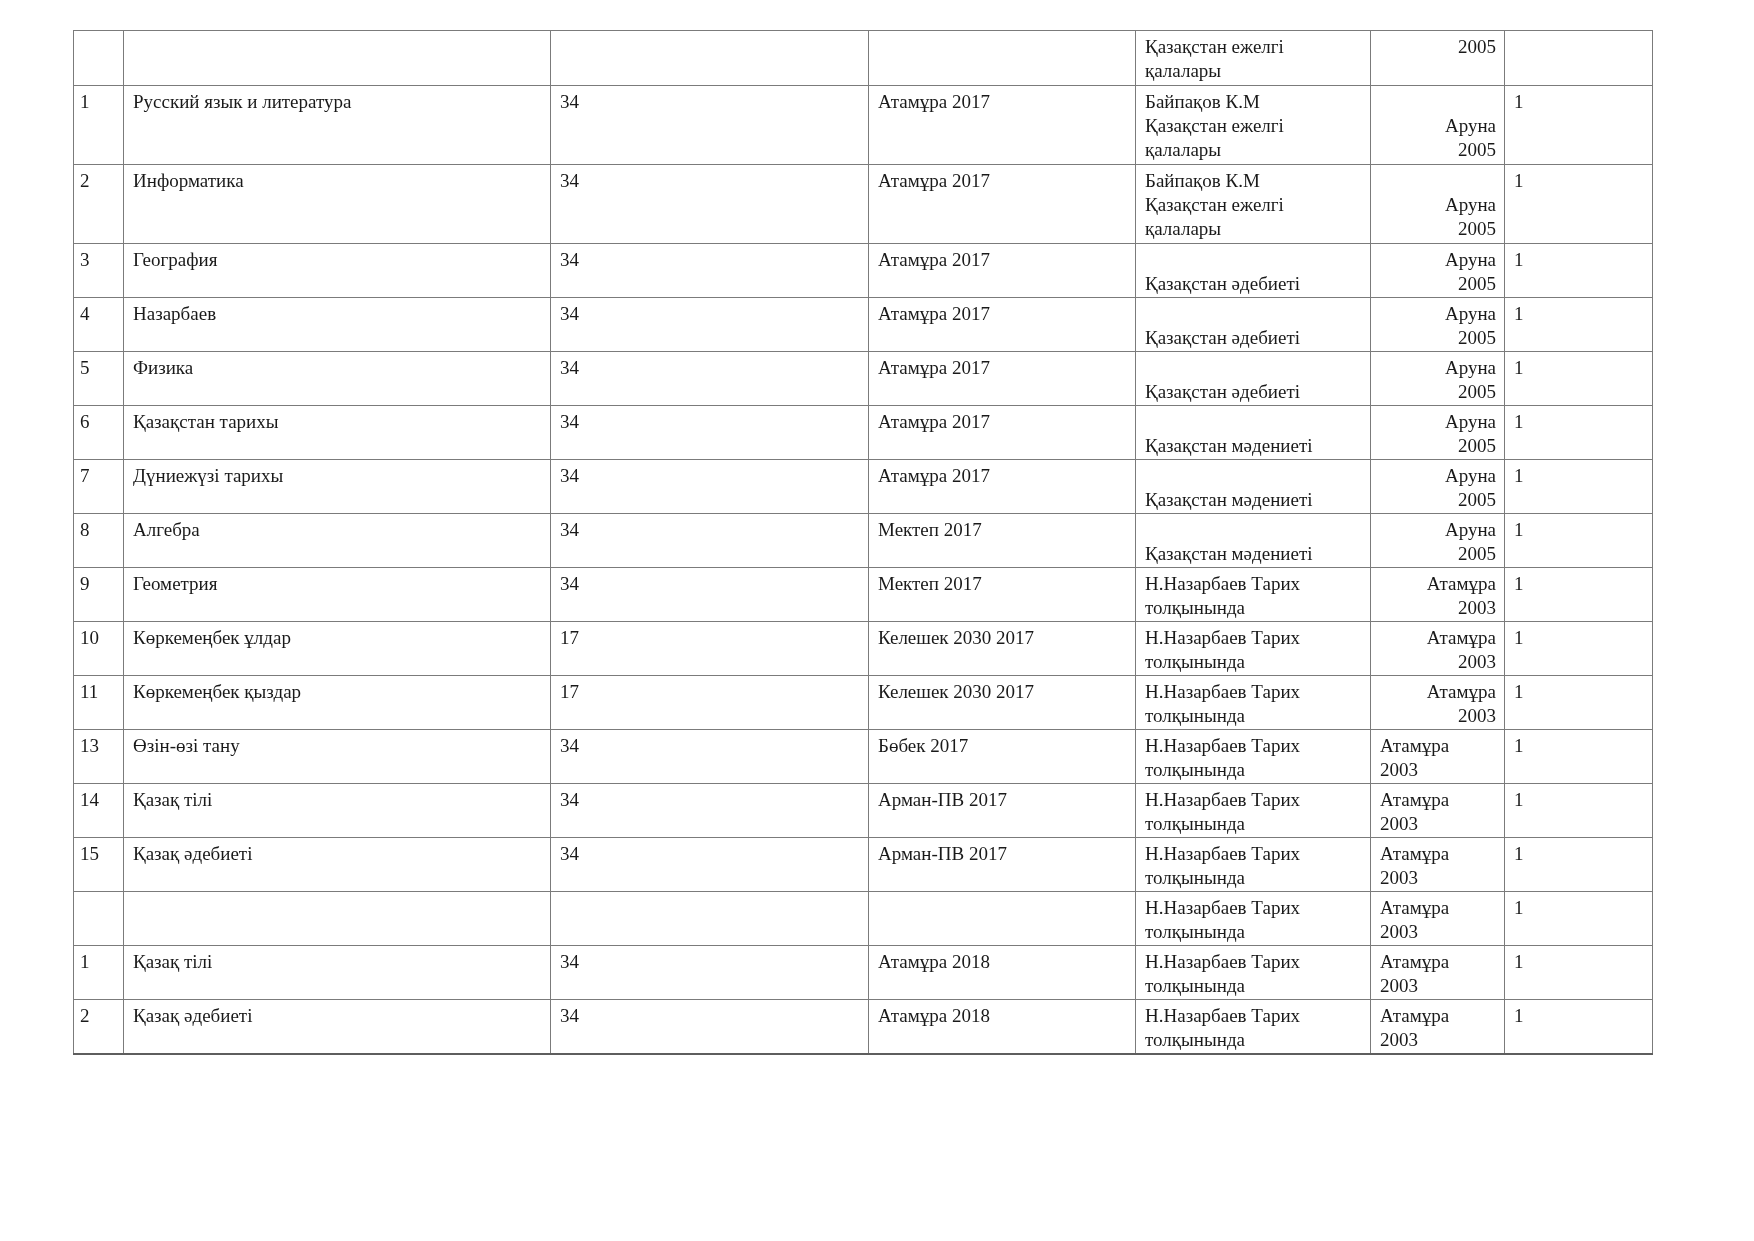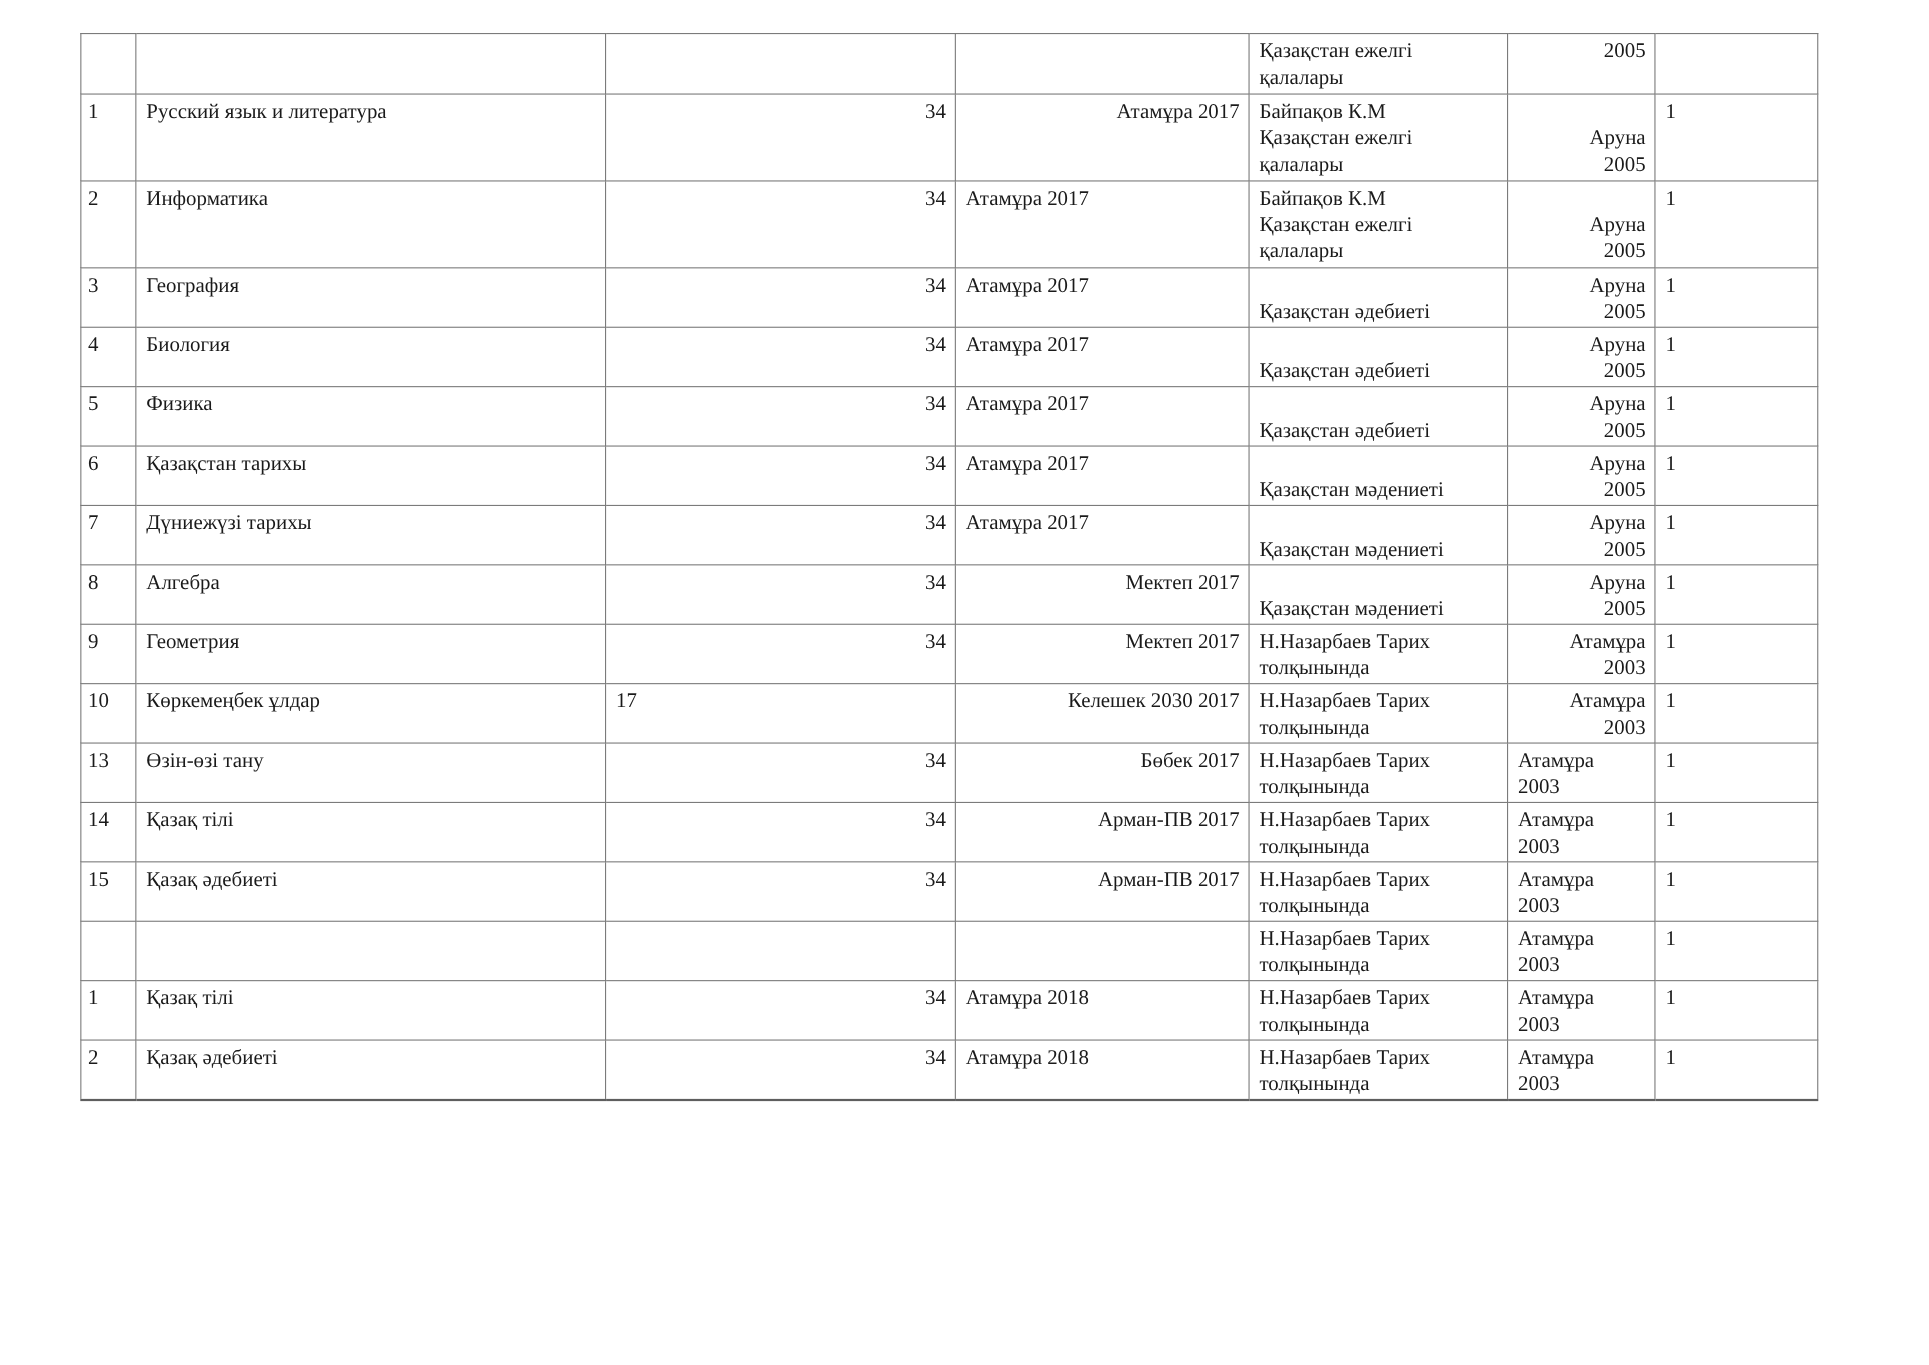--- a/index.html
+++ b/index.html
@@ -24,21 +24,21 @@
     vertical-align: top;
     padding: 4px 8px 0 9px;
     font-size: 19px;
     line-height: 24px;
     color: #1a1a1a;
     white-space: pre-wrap;
     overflow: hidden;
     word-wrap: break-word;
   }
   .doc-table td:first-child { padding-left: 6px; padding-right: 2px; }
-  .doc-table td[data-align="center"] { text-align: right; }
+  .doc-table td[data-align="center"] { text-align: left; }
   .doc-table td[data-align="right"]  { text-align: right; }
   .doc-table td[data-align="left"]   { text-align: left; }
   .doc-table td[data-bold="true"]    { font-weight: 700; }
   .row-first { height: 55px; }
   .row-tall  { height: 79px; }
   .row-std   { height: 54px; }
   .doc-table tr:last-child td { border-bottom: 2px solid #5e5e5e; }
 </style>
 </head>
 <body>
@@ -97,21 +97,21 @@
     <td data-align="center">34</td>
     <td data-align="left">Атамұра 2017</td>
     <td data-align="left">
 Қазақстан әдебиеті</td>
     <td data-align="right">Аруна
 2005</td>
     <td data-align="left">1</td>
   </tr>
         <tr class="row-std">
     <td data-align="left">4</td>
-    <td data-align="left">Биология</td>
+    <td data-align="left">Назарбаев</td>
     <td data-align="center">34</td>
     <td data-align="left">Атамұра 2017</td>
     <td data-align="left">
 Қазақстан әдебиеті</td>
     <td data-align="right">Аруна
 2005</td>
     <td data-align="left">1</td>
   </tr>
         <tr class="row-std">
     <td data-align="left">5</td>
@@ -164,20 +164,31 @@
     <td data-align="center">Мектеп 2017</td>
     <td data-align="left">Н.Назарбаев Тарих
 толқынында</td>
     <td data-align="right">Атамұра
 2003</td>
     <td data-align="left">1</td>
   </tr>
         <tr class="row-std">
     <td data-align="left">10</td>
     <td data-align="left">Көркемеңбек ұлдар</td>
+    <td data-align="left">17</td>
+    <td data-align="center">Келешек 2030 2017</td>
+    <td data-align="left">Н.Назарбаев Тарих
+толқынында</td>
+    <td data-align="right">Атамұра
+2003</td>
+    <td data-align="left">1</td>
+  </tr>
+        <tr class="row-std">
+    <td data-align="left">11</td>
+    <td data-align="left">Көркемеңбек қыздар</td>
     <td data-align="left">17</td>
     <td data-align="center">Келешек 2030 2017</td>
     <td data-align="left">Н.Назарбаев Тарих
 толқынында</td>
     <td data-align="right">Атамұра
 2003</td>
     <td data-align="left">1</td>
   </tr>
         <tr class="row-std">
     <td data-align="left">13</td>

